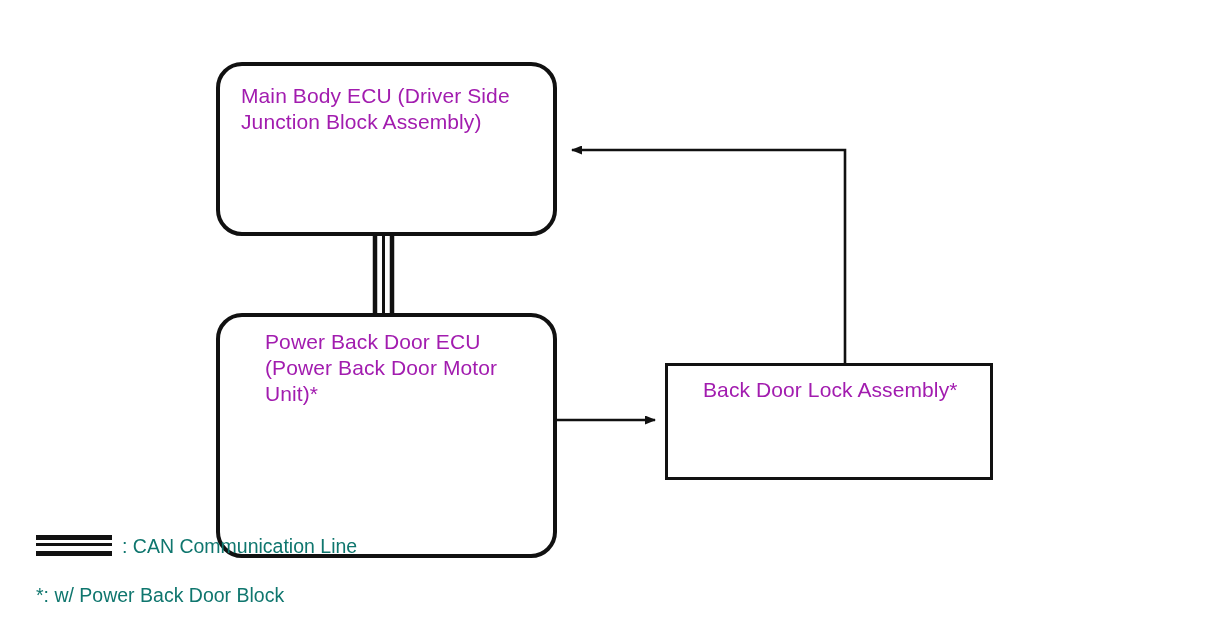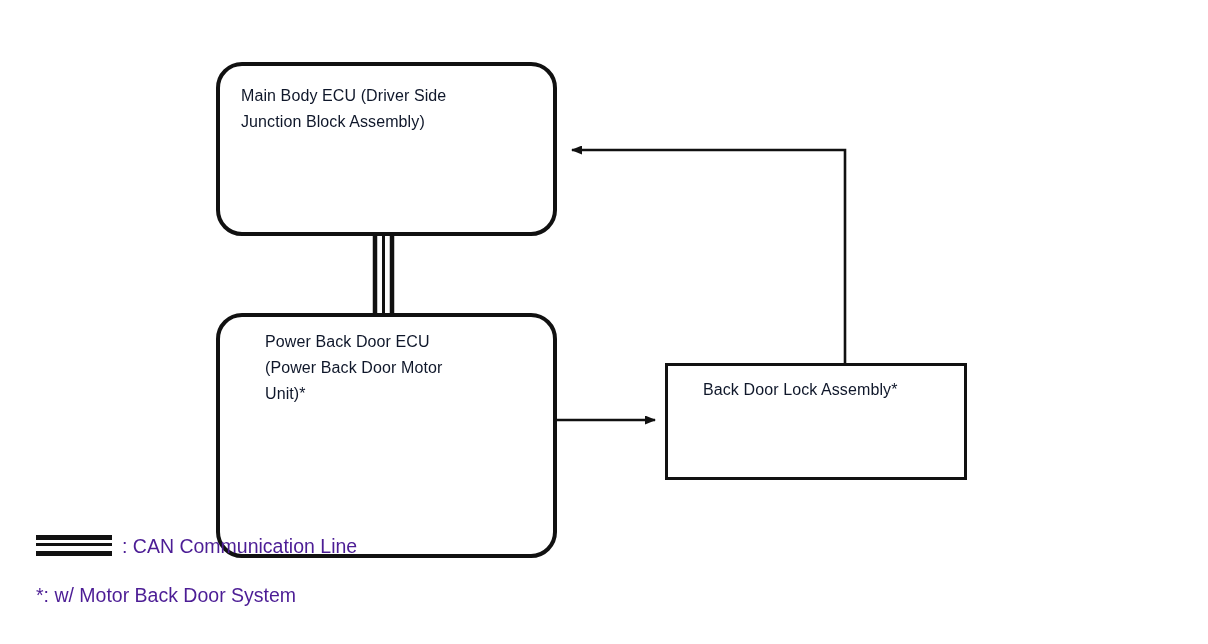--- a/index.html
+++ b/index.html
@@ -35,23 +35,23 @@
   .node-rounded {
     border: 4px solid #111111;
     border-radius: 26px;
   }
   .node-square {
     border: 3px solid #111111;
     border-radius: 0;
   }
   .node-label {
     position: absolute;
-    font-size: 16px;
+    font-size: 21px;
     line-height: 26px;
-    color: #0f172a;
+    color: #a21caf;
     white-space: pre-line;
     letter-spacing: 0.1px;
   }
   
   #box-main-body-ecu {
     left: 216px;
     top: 62px;
     width: 341px;
     height: 174px;
   }
@@ -69,21 +69,21 @@
   }
   #label-power-back-door-ecu {
     left: 45px;
     top: 12px;
     width: 285px;
   }
   
   #box-back-door-lock {
     left: 665px;
     top: 363px;
-    width: 302px;
+    width: 328px;
     height: 117px;
   }
   #label-back-door-lock {
     left: 35px;
     top: 11px;
     width: 320px;
   }
 
   
   #legend {
@@ -114,21 +114,21 @@
     height: 5px;
     background: #111111;
     display: block;
   }
   .can-bar-1 { top: 2px; }
   .can-bar-2 { top: 10px; height: 3px !important; }
   .can-bar-3 { top: 18px; }
   .legend-text {
     font-size: 19.5px;
     line-height: 24px;
-    color: #4c1d95;
+    color: #0f766e;
     white-space: nowrap;
   }
   #legend-note-row {
     left: 0px;
     top: 50px;
   }
 </style>
 </head>
 <body>
 
@@ -174,17 +174,17 @@
   <div id="legend">
     <div class="legend-row" id="legend-can-row">
       <span class="can-symbol">
         <span class="can-bar-1"></span>
         <span class="can-bar-2"></span>
         <span class="can-bar-3"></span>
       </span>
       <span class="legend-text">: CAN Communication Line</span>
     </div>
     <div class="legend-row" id="legend-note-row">
-      <span class="legend-text">*: w/ Motor Back Door System</span>
+      <span class="legend-text">*: w/ Power Back Door Block</span>
     </div>
   </div>
 
 </div>
 
 </body></html>

